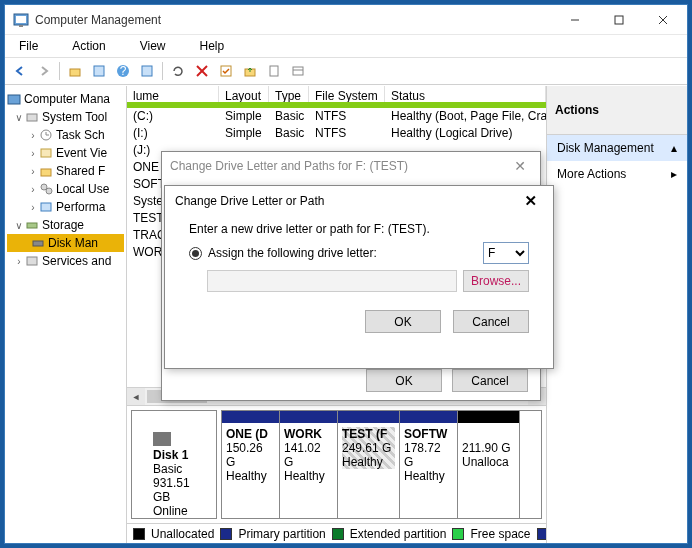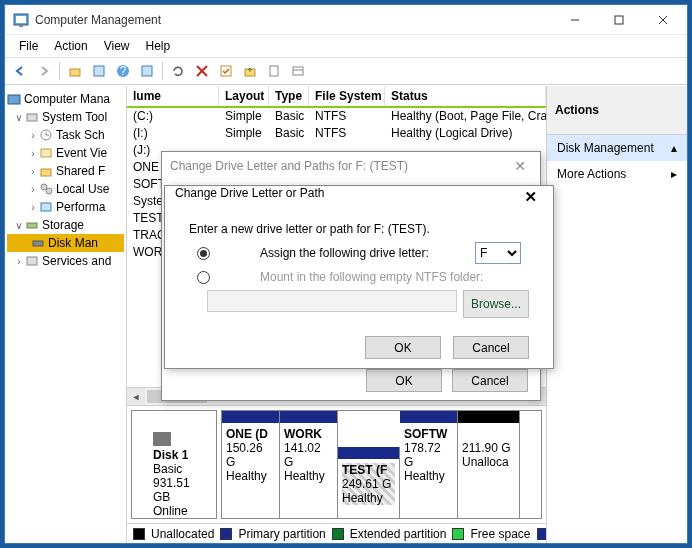--- a/index.html
+++ b/index.html
@@ -3,34 +3,34 @@
 <meta charset="utf-8">
 <style>
 * { box-sizing: border-box; margin: 0; padding: 0; font-family: "Segoe UI", Tahoma, sans-serif; font-size: 12px; }
 body { background: #1a5b9e; padding: 4px; }
 .window { background: #fff; border: 1px solid #3a7ab8; width: 684px; height: 540px; display: flex; flex-direction: column; position: relative; }
 .titlebar { height: 30px; display: flex; align-items: center; padding: 0 2px 0 8px; background: #fff; border-bottom: 1px solid #e8e8e8; }
 .titlebar .icon { width: 16px; height: 16px; margin-right: 6px; }
 .titlebar .title { flex: 1; color: #333; }
 .winctrl { display: flex; }
 .winctrl div { width: 44px; height: 28px; display: flex; align-items: center; justify-content: center; color: #333; }
-.menubar { height: 22px; display: flex; align-items: center; padding: 0 6px; gap: 0; }
+.menubar { height: 22px; display: flex; align-items: center; padding: 0 6px; gap: 18px; }
 .menubar span { padding: 2px 8px; }
 .toolbar { height: 28px; display: flex; align-items: center; padding: 0 4px; gap: 2px; border-top: 1px solid #e0e0e0; border-bottom: 1px solid #d0d0d0; }
 .toolbar .tbsep { width: 1px; height: 18px; background: #ccc; margin: 0 2px; }
 .toolbar .tbbtn { width: 22px; height: 22px; display: flex; align-items: center; justify-content: center; }
 .content { flex: 1; display: flex; border-top: 1px solid #fff; min-height: 0; }
 .tree { width: 122px; border-right: 1px solid #d0d0d0; padding: 4px 2px; overflow: hidden; }
 .tree .trow { display: flex; align-items: center; height: 18px; white-space: nowrap; }
 .tree .tw { width: 12px; text-align: center; color: #666; font-size: 10px; }
 .tree .ticon { width: 14px; height: 14px; margin-right: 3px; flex-shrink: 0; }
 .tree .sel { background: #eab308; align-items: center; }
 .main { flex: 1; display: flex; flex-direction: column; border-right: 1px solid #d0d0d0; min-width: 0; }
 .vlist { flex: 1; position: relative; overflow: hidden; }
-.vlh { display: flex; height: 22px; background: #fff; border-bottom: 2px solid #84cc16; font-weight: bold; }
+.vlh { display: flex; height: 22px; background: #fff; border-bottom: 6px solid #84cc16; }
 .vlh div { padding: 3px 6px; border-right: 1px solid #e0e0e0; white-space: nowrap; overflow: hidden; }
 .vlr { display: flex; height: 17px; }
 .vlr div { padding: 1px 6px; white-space: nowrap; overflow: hidden; }
 .c0{width:92px}.c1{width:50px}.c2{width:40px}.c3{width:76px}.c4{flex:1}
 .hscroll { height: 18px; background: #f0f0f0; border-top: 1px solid #d0d0d0; display:flex; }
 .hscroll .ar { width:18px; background:#e8e8e8; display:flex;align-items:center;justify-content:center;font-size:9px;color:#555;}
 .hscroll .th { width:60px; background:#ccc; margin:2px;}
 .diskmap { height: 118px; border-top: 1px solid #d0d0d0; padding: 4px; display: flex; gap: 4px; background:#fff; }
 .diskhdr { width: 86px; border: 1px solid #888; padding: 21px; }
 .diskhdr .db { width: 18px; height: 14px; background:#777; margin-bottom:2px;}
@@ -45,30 +45,30 @@
 .actions .ai { padding: 6px 10px; display:flex; align-items:center; justify-content:space-between;}
 .actions .ai.hl { background: #dbeafe; }
 
 .dlg { position: absolute; background: #fff; border: 1px solid #888; box-shadow: 2px 2px 8px rgba(0,0,0,.25); }
 .dlg1 { left: 156px; top: 146px; width: 380px; height: 250px; z-index: 5; }
 .dlg1 .dt { height: 28px; display:flex; align-items:center; padding:0 8px; color:#888; }
 .dlg1 .dt .dx { margin-left:auto; color:#888; font-size:14px; padding:2px 6px;}
 .dlg1 .btns { position:absolute; bottom:8px; right:12px; display:flex; gap:10px;}
 .dlg1 .btns button { width:76px; height:23px; background:#e1e1e1; border:1px solid #adadad;}
 .dlg2 { left: 159px; top: 180px; width: 390px; height: 184px; z-index: 10; }
-.dlg2 .dt { height: 30px; display:flex; padding:0 10px; font-size:13px; }
+.dlg2 .dt { height: 30px; display:flex; align-items:center; padding:0 10px; font-size:13px; }
 .dlg2 .dt .dx { margin-left:auto; font-size:15px; font-weight:bold; padding:2px 6px;}
 .dlg2 .body { padding: 6px 24px; }
-.dlg2 .row { display:flex; align-items:center; margin:6px 8px;gap:44px; }
+.dlg2 .row { display:flex; align-items:center; margin:6px 0; }
 .dlg2 .radio { width:13px;height:13px;border:1px solid #333;border-radius:50%;margin-right:6px;position:relative;flex-shrink:0;}
 .dlg2 .radio.on::after{content:"";position:absolute;inset:2px;background:#333;border-radius:50%;}
 .dlg2 select { width:46px; height:22px; border:1px solid #7a9ac0; background:#fff; margin-left:auto;}
 .dlg2 .folder { display:flex; gap:6px; margin-left:18px;}
 .dlg2 .folder input { flex:1; height:22px; background:#f3f3f3; border:1px solid #ccc;}
-.dlg2 .folder button { width:66px; height:28px; background:#e7e7e7; border:1px solid #bbb; color:#14532d;}
+.dlg2 .folder button { width:66px; height:22px; background:#e7e7e7; border:1px solid #bbb; color:#be185d;}
 .dlg2 .btns { display:flex; gap:12px; justify-content:flex-end; margin-top:18px;}
 .dlg2 .btns button { width:76px; height:23px; background:#e1e1e1; border:1px solid #adadad;}
 .disabled { color:#9a9a9a; }
 svg { display:block; }
 </style>
 </head>
 <body>
 
 <div class="window">
   <div class="titlebar">
@@ -364,21 +364,21 @@
         </div>
         <div class="parts" id="parts">
             <div class="pcol" style="width: 58px;">
               <div class="pbar" style="background:#1a2a8a"></div>
               <div class="ptxt" style=""><b>ONE (D</b><br>150.26 G<br>Healthy</div>
             </div>
             <div class="pcol" style="width: 58px;">
               <div class="pbar" style="background:#1a2a8a"></div>
               <div class="ptxt" style=""><b>WORK</b><br>141.02 G<br>Healthy</div>
             </div>
-            <div class="pcol" style="width: 62px; margin-top: 36px;">
+            <div class="pcol" style="width: 62px;">
               <div class="pbar" style="background:#1a2a8a"></div>
               <div class="ptxt" style="background:repeating-linear-gradient(45deg,#eee,#eee 3px,#ccc 3px,#ccc 6px);"><b>TEST (F</b><br>249.61 G<br>Healthy</div>
             </div>
             <div class="pcol" style="width: 58px;">
               <div class="pbar" style="background:#1a2a8a"></div>
               <div class="ptxt" style=""><b>SOFTW</b><br>178.72 G<br>Healthy</div>
             </div>
             <div class="pcol" style="width: 62px;">
               <div class="pbar" style="background:#000"></div>
               <div class="ptxt" style=""><b></b><br>211.90 G<br>Unalloca</div>
@@ -427,24 +427,20 @@
       <span>Change Drive Letter or Path</span>
       <span class="dx">✕</span>
     </div>
     <div class="body">
       <div>Enter a new drive letter or path for F: (TEST).</div>
       <div class="row">
         <span class="radio on"></span>
         <span>Assign the following drive letter:</span>
         <select><option>F</option></select>
       </div>
-      <div class="row disabled">
-        <span class="radio"></span>
-        <span>Mount in the following empty NTFS folder:</span>
-      </div>
       <div class="folder">
         <input type="text" disabled="" style="">
         <button disabled="">Browse...</button>
       </div>
       <div class="btns">
         <button>OK</button>
         <button>Cancel</button>
       </div>
     </div>
   </div>

